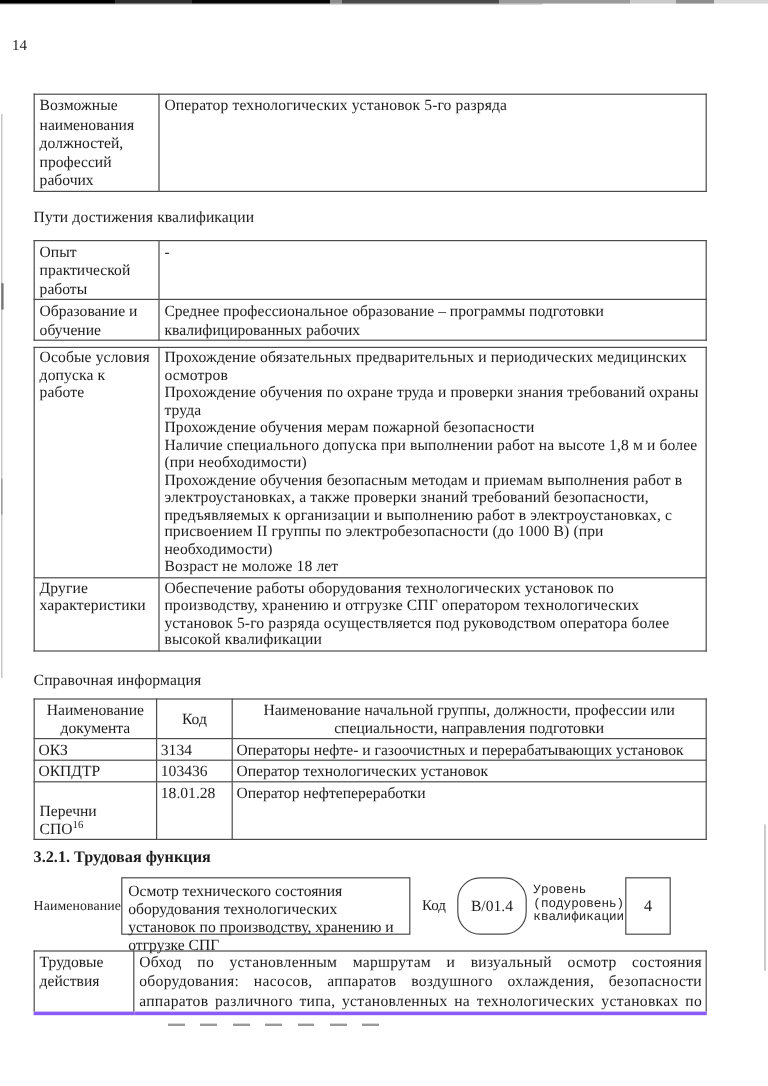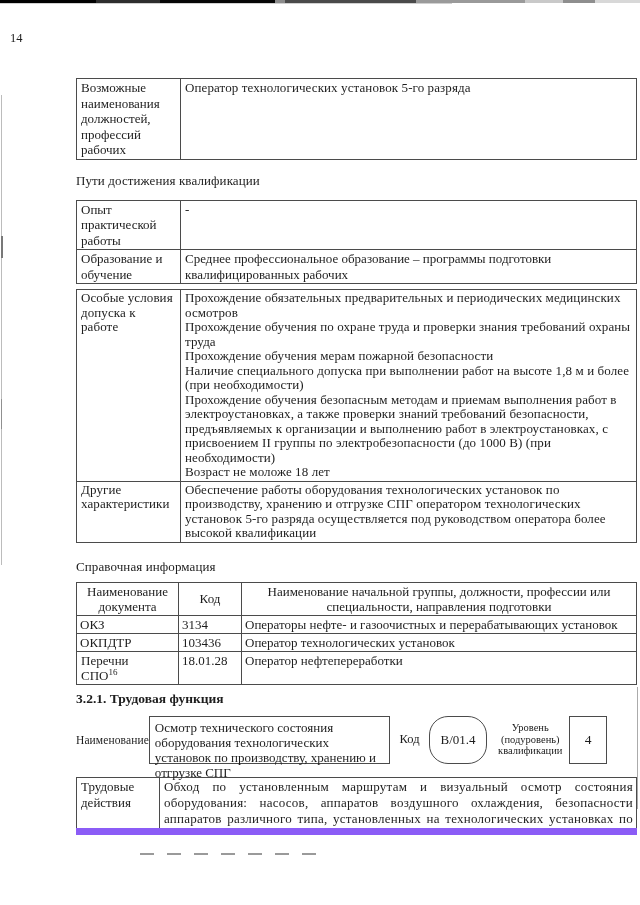--- a/index.html
+++ b/index.html
@@ -28,21 +28,21 @@
   .scan-left-d1 { left: 1px; top: 236px; width: 2px; height: 22px; background: #787878; }
   .scan-left-d2 { left: 1px; top: 399px; width: 1px; height: 30px; background: #909090; }
   .scan-right { left: 637px; top: 687px; width: 1px; height: 122px; background: #ababab; }
   .scan-cut {
     left: 140px; top: 853px; width: 185px; height: 2px;
     background: repeating-linear-gradient(90deg, #9a9a9a 0 14px, transparent 14px 27px);
   }
 
   
   .page-num { padding-top: 31px; text-align: left; font-size: 12.5px; line-height: 15px; padding-left: 10px; }
-  .content { margin-left: 76px; width: 531px; }
+  .content { margin-left: 28px; width: 531px; }
 
   table { border-collapse: collapse; table-layout: fixed; width: 561px; }
   td { border: 1px solid #4b4b4b; vertical-align: top; padding: 1px 4px; font-size: 13px; }
 
   .col-label { width: 95px; }
 
   .t1 { margin-top: 32px; }
   .t1 td, .t2 td { line-height: 15.5px; }
   .t1 .cell-value { letter-spacing: 0.1px; }
 
@@ -54,43 +54,43 @@
 
   .t3 { margin-top: 5px; }
   .t3 td { line-height: 14.5px; letter-spacing: 0.1px; }
   .t3 .item { margin: 0; }
 
   .t4 { margin-top: 7px; }
   .t4 td { line-height: 15px; padding: 1px 3px; }
   .t4 .hdr { text-align: center; vertical-align: middle; }
   .t4 .col-doc { width: 95px; }
   .t4 .col-code { width: 56px; }
-  .t4 td.doc-cell { padding: 1px 10px 1px 4px; }
+  .t4 td.doc-cell { padding: 16px 10px 1px 4px; }
   sup { font-size: 9px; line-height: 0; }
 
   .h3 { margin-top: 6px; font-size: 13.5px; font-weight: bold; line-height: 16px; }
 
   
   .lf-strip { margin-top: 9px; display: flex; align-items: stretch; height: 48px; }
   .lf-name-label {
     width: 76px; font-size: 11.5px; display: flex; align-items: center; letter-spacing: 0.1px;
   }
   .lf-box { border: 1px solid #4b4b4b; box-sizing: border-box; }
   .lf-name-box { width: 256px; padding: 3px 4px 0 5px; font-size: 13px; line-height: 15px; }
   .lf-code-label { width: 28px; margin-left: 6px; font-size: 12.5px; display: flex; align-items: center; justify-content: center; }
   .lf-code-box { width: 62px; margin-left: 6px; display: flex; align-items: center; justify-content: center; font-size: 13px; border-radius: 19px; }
   .lf-level-label {
     width: 62px; margin-left: 12px; font-size: 10.5px; line-height: 11.5px;
-    display: flex; align-items: center; justify-content: center; text-align: center;
+    display: flex; align-items: center; justify-content: center; text-align: left; font-family: Liberation Mono, monospace;
   }
   .lf-level-box { width: 40px; margin-left: 8px; display: flex; align-items: center; justify-content: center; font-size: 13.5px; }
 
   .t5 { margin-top: 13px; border-bottom: 1px solid #b5b5b5; }
   .t5 td { line-height: 16.3px; }
-  .t5 td.border-cut { border-bottom: 7px solid #8b5cf6; }
+  .t5 td.border-cut { border-bottom: 3px solid #8b5cf6; }
   .t5 .col-label5 { width: 74px; }
   .t5 .actions-text {
     text-align: justify; text-align-last: justify;
     letter-spacing: 0.25px; padding-right: 3px;
   }
 </style>
 </head>
 <body>
 
 <div class="artifact scan-top"></div>

